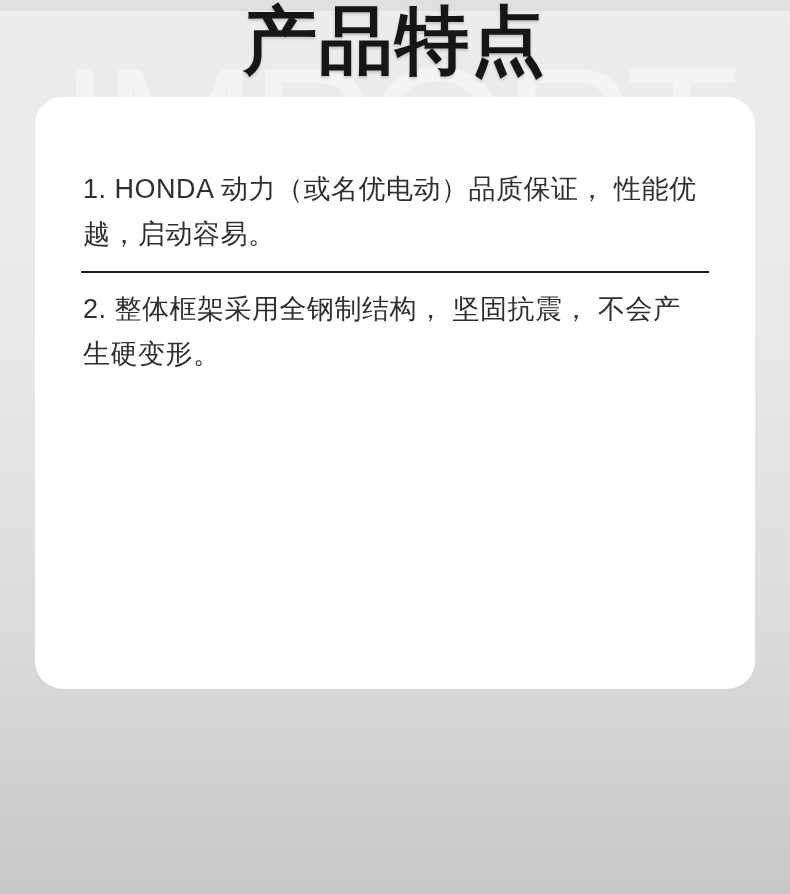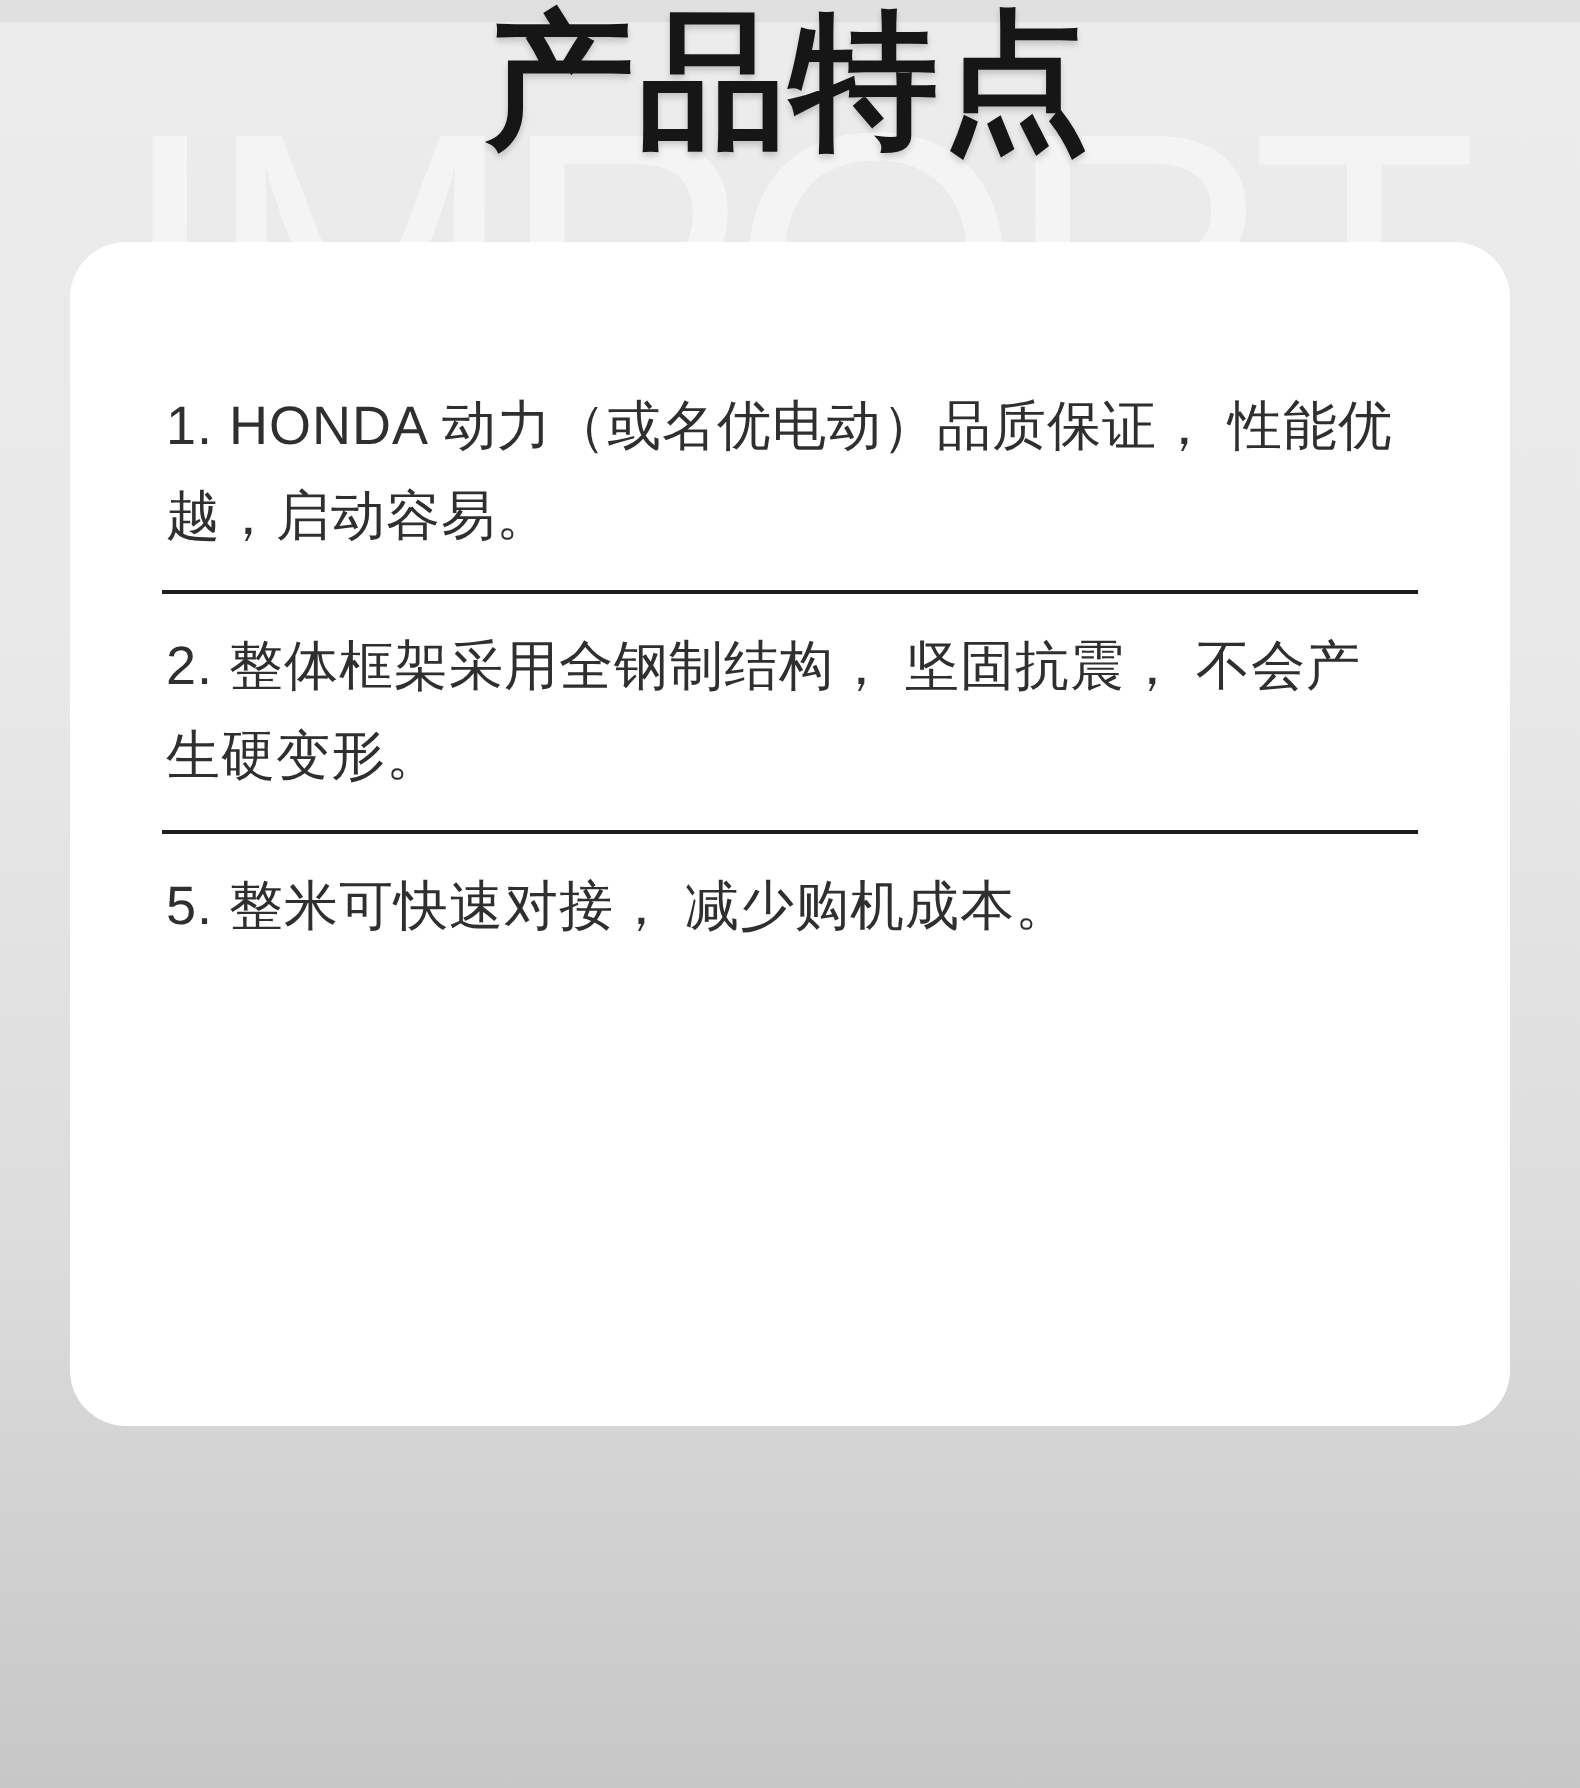--- a/index.html
+++ b/index.html
@@ -56,21 +56,21 @@
     box-shadow: 0 0 0 5px rgba(252,252,252,0.65);
     font-size: 20px;
     letter-spacing: 6px;
     color: #2c2c2c;
     white-space: nowrap;
   }
   .card {
     position: relative;
     width: 720px;
     height: 592px;
-    margin: 40px auto 0;
+    margin: 16px auto 0;
     box-sizing: border-box;
     padding: 56px 46px 0;
     background: #ffffff;
     border-radius: 28px;
   }
   .features {
     list-style: none;
     margin: 0;
     padding: 0;
     font-size: 27px;
@@ -95,16 +95,15 @@
   <div class="watermark">IMPORT</div>
 
   <header class="header">
     <h1 class="title">产品特点</h1>
   </header>
 
   <main class="card">
     <ul class="features">
       <li class="feature">1. HONDA 动力（或名优电动）品质保证， 性能优越，启动容易。</li>
       <li class="feature">2. 整体框架采用全钢制结构， 坚固抗震， 不会产生硬变形。</li>
-      <li class="feature">5. 整米可快速对接， 减少购机成本。</li>
     </ul>
   </main>
 </div>
 
 </body></html>

